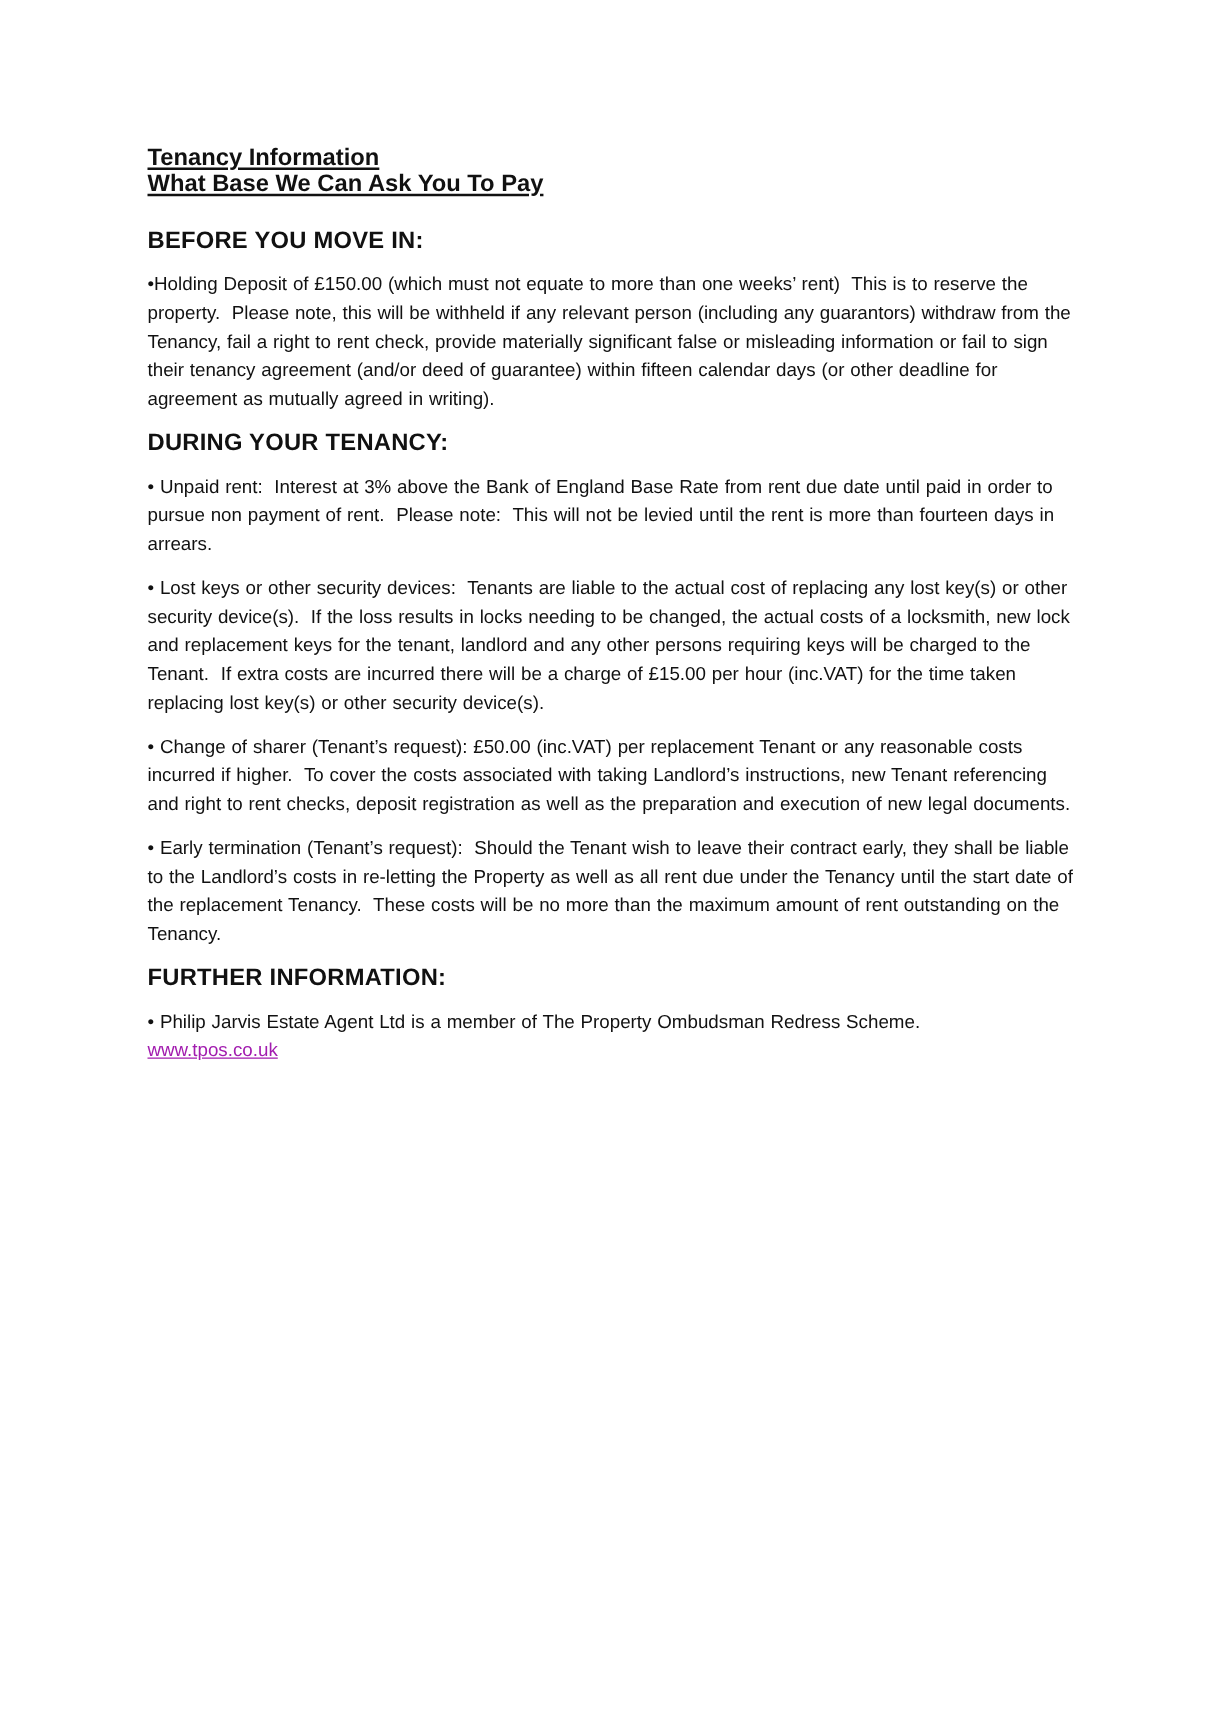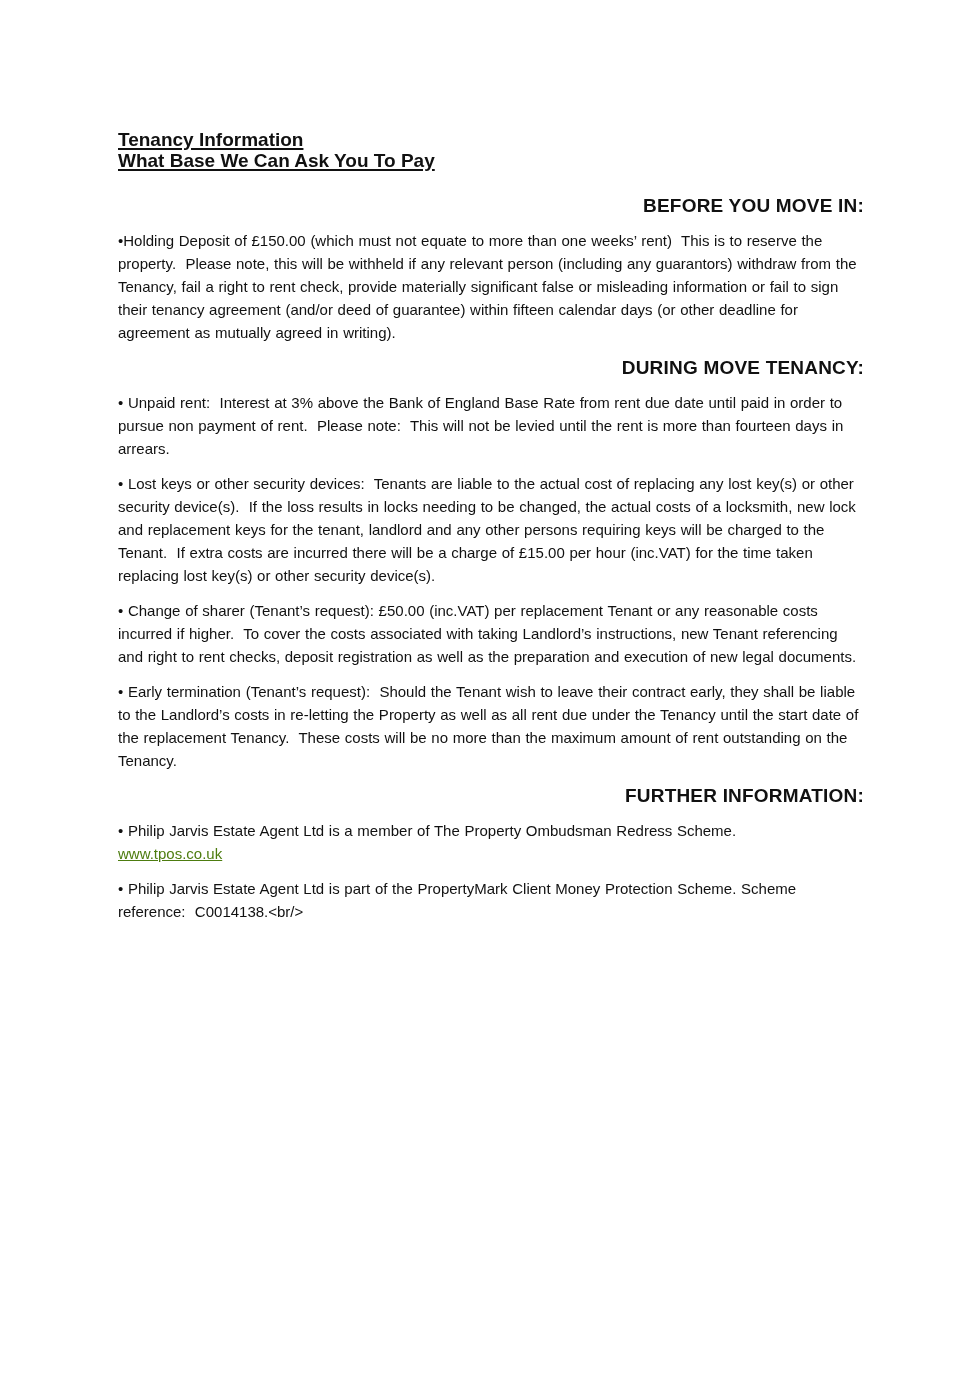--- a/index.html
+++ b/index.html
@@ -12,42 +12,41 @@
     width: 980px;
     height: 1386px;
     background: #ffffff;
     font-family: "Liberation Sans", "DejaVu Sans", sans-serif;
     color: #111111;
     overflow: hidden;
     box-sizing: border-box;
   }
   .content {
     position: absolute;
-    top: 129px;
+    top: 116px;
     left: 118px;
     width: 746px;
   }
   .doc-title {
     font-size: 19px;
     font-weight: bold;
     line-height: 21px;
     margin: 0 0 23px 0;
   }
   .doc-title span {
     text-decoration: underline;
     text-decoration-thickness: 2px;
     text-underline-offset: 2px;
   }
   .section-heading {
     font-size: 19px;
     font-weight: bold;
     line-height: 23px;
     margin: 2px 0 12px 0;
     letter-spacing: 0.2px;
-    text-align: right;
   }
   .para {
     font-size: 15px;
     line-height: 23px;
     margin: 0 0 12px 0;
     white-space: pre-wrap;
     word-spacing: 0.5px;
   }
   a.doc-link {
     color: #2171c0;
@@ -64,31 +63,30 @@
     <h1 class="doc-title">
       <span>Tenancy Information</span><br>
       <span>What Base We Can Ask You To Pay</span>
     </h1>
 
     <h2 class="section-heading">BEFORE YOU MOVE IN:</h2>
 
     <p class="para">•Holding Deposit of £150.00 (which must not equate to more than one weeks’ rent)  This is to reserve the property.  Please note, this will be withheld if any relevant person (including any guarantors) withdraw from the Tenancy, fail a right to rent check, provide materially significant false or misleading information or fail to sign their tenancy agreement (and/or deed of guarantee) within fifteen calendar days (or other deadline for agreement as mutually agreed in writing).</p>
 
 
-    <h2 class="section-heading">DURING MOVE TENANCY:</h2>
+    <h2 class="section-heading">DURING YOUR TENANCY:</h2>
 
     <p class="para">• Unpaid rent:  Interest at 3% above the Bank of England Base Rate from rent due date until paid in order to pursue non payment of rent.  Please note:  This will not be levied until the rent is more than fourteen days in arrears.</p>
 
     <p class="para">• Lost keys or other security devices:  Tenants are liable to the actual cost of replacing any lost key(s) or other security device(s).  If the loss results in locks needing to be changed, the actual costs of a locksmith, new lock and replacement keys for the tenant, landlord and any other persons requiring keys will be charged to the Tenant.  If extra costs are incurred there will be a charge of £15.00 per hour (inc.VAT) for the time taken replacing lost key(s) or other security device(s).</p>
 
 
     <p class="para">• Change of sharer (Tenant’s request): £50.00 (inc.VAT) per replacement Tenant or any reasonable costs incurred if higher.  To cover the costs associated with taking Landlord’s instructions, new Tenant referencing and right to rent checks, deposit registration as well as the preparation and execution of new legal documents.</p>
 
     <p class="para">• Early termination (Tenant’s request):  Should the Tenant wish to leave their contract early, they shall be liable to the Landlord’s costs in re-letting the Property as well as all rent due under the Tenancy until the start date of the replacement Tenancy.  These costs will be no more than the maximum amount of rent outstanding on the Tenancy.</p>
 
     <h2 class="section-heading">FURTHER INFORMATION:</h2>
 
-    <p class="para"><span>• Philip Jarvis Estate Agent Ltd is a member of The Property Ombudsman Redress Scheme.</span><br><a class="doc-link" href="#" style="color: #4d7c0f;">www.tpos.co.uk</a></p>
+    <p class="para"><span>• Philip Jarvis Estate Agent Ltd is a member of The Property Ombudsman Redress Scheme.</span><br><a class="doc-link" href="#" style="color: #a21caf;">www.tpos.co.uk</a></p>
 
-    <p class="para">• Philip Jarvis Estate Agent Ltd is part of the PropertyMark Client Money Protection Scheme. Scheme reference:  C0014138.&lt;br/&gt;</p>
 
   </div>
 </div>
 
 </body></html>

